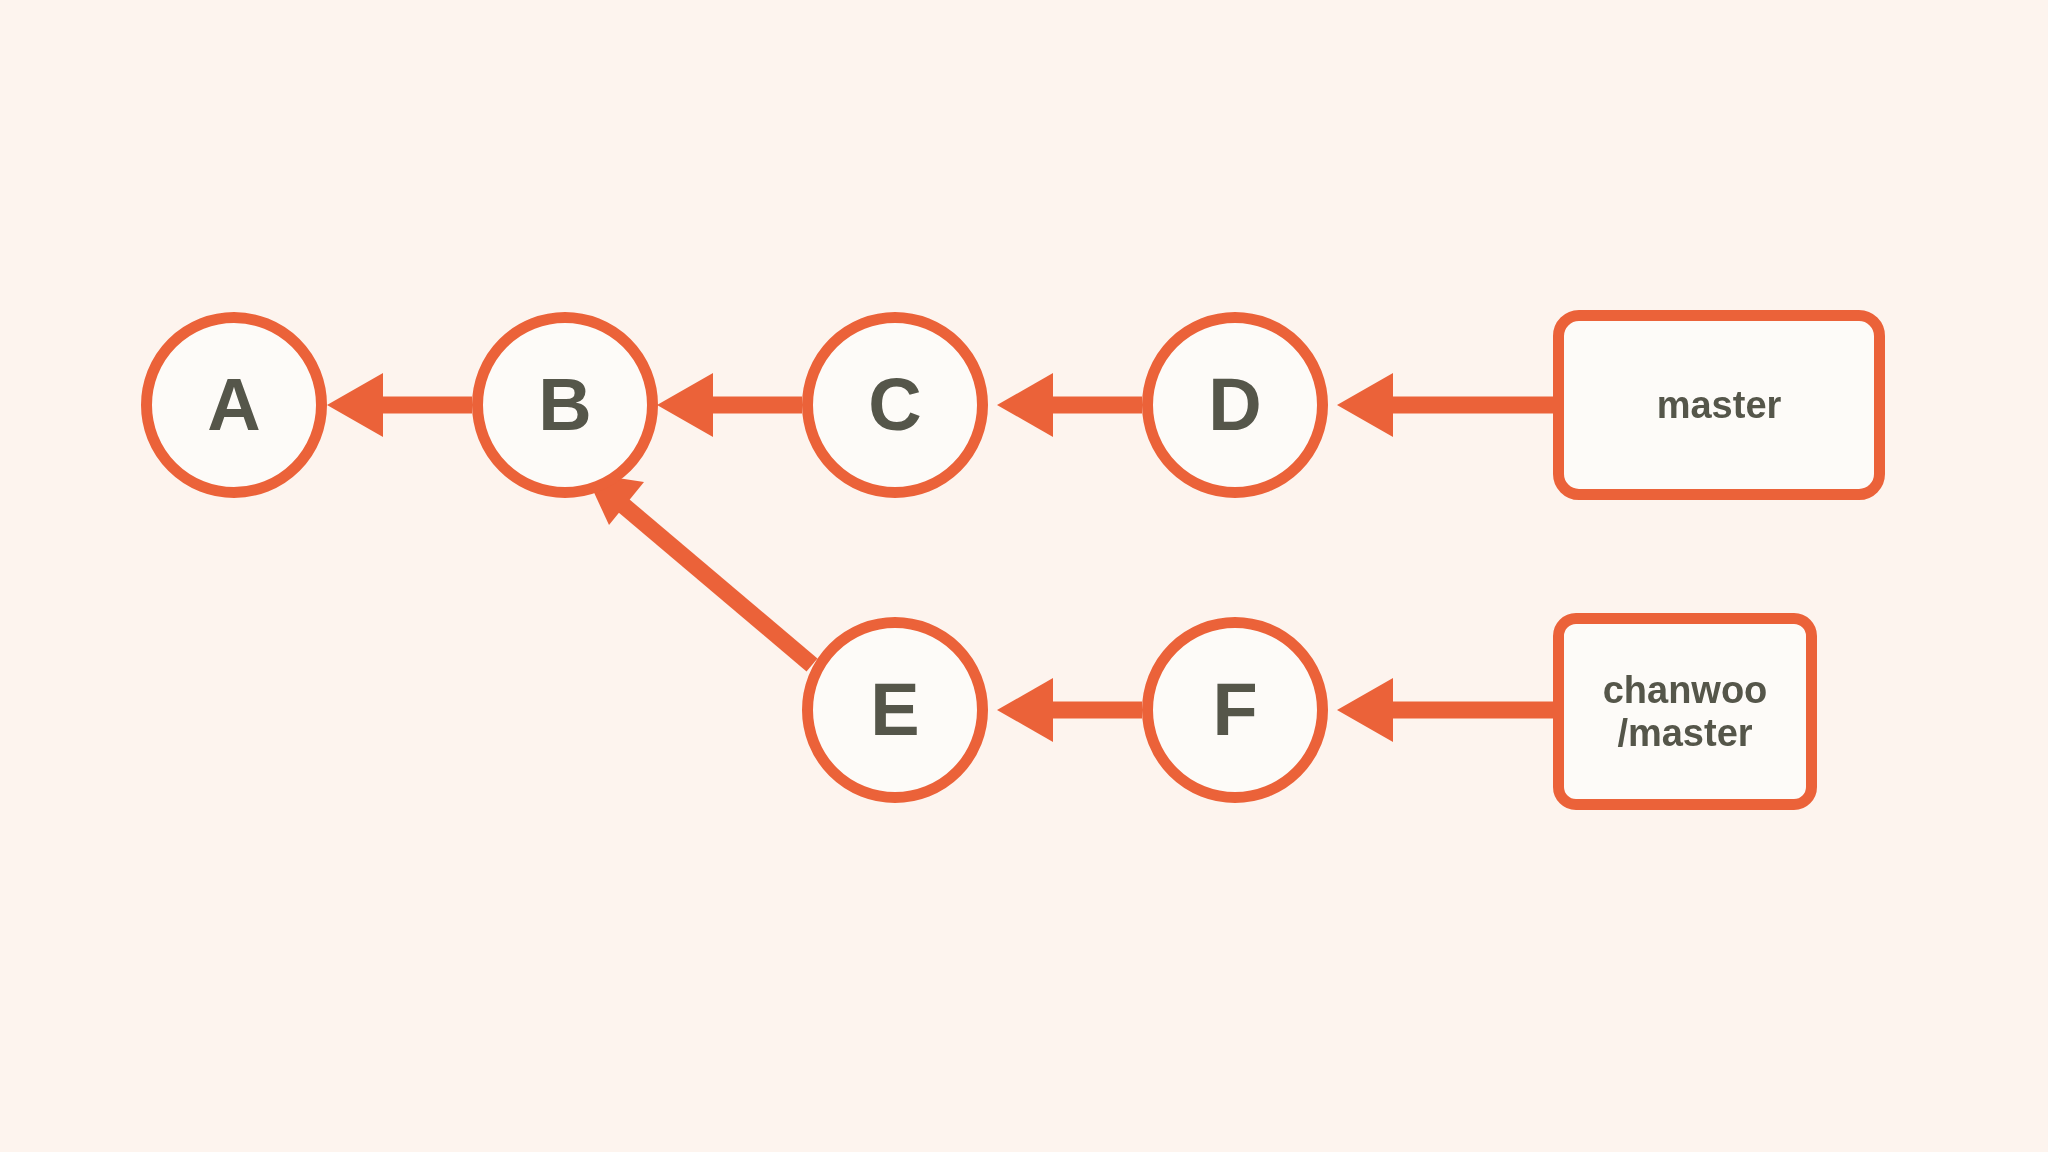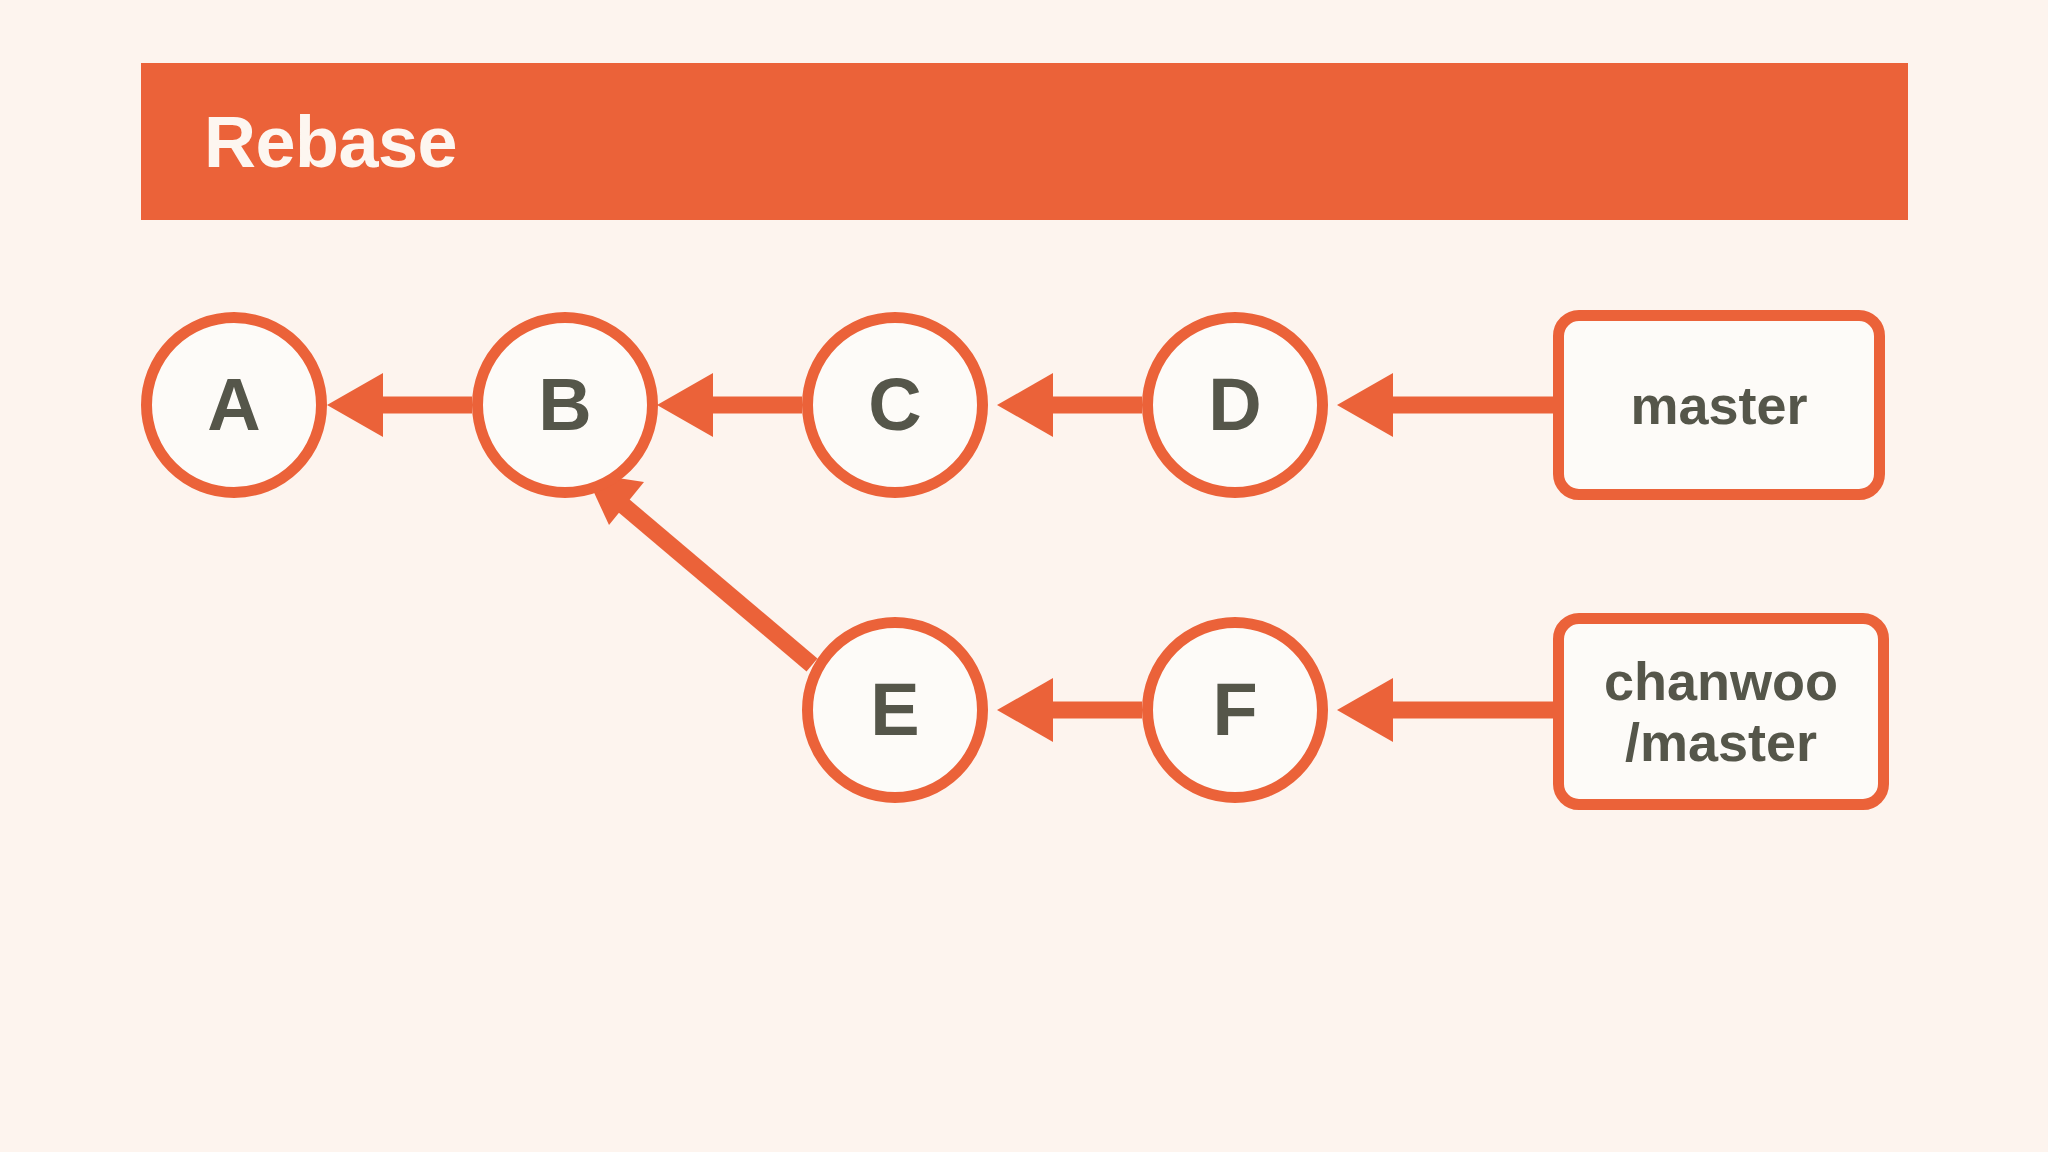--- a/index.html
+++ b/index.html
@@ -79,48 +79,46 @@
     background: #FDFBF8;
     border: 11px solid #EB6239;
     border-radius: 26px;
     box-sizing: border-box;
     display: flex;
     align-items: center;
     justify-content: center;
     text-align: center;
   }
   .branch-text {
-    font-size: 54px;
+    font-size: 38px;
     font-weight: bold;
     color: #55564A;
     line-height: 1.12;
     user-select: none;
     white-space: pre-line;
   }
   .branch-master {
     left: 1553px;
     top: 310px;
     width: 332px;
     height: 190px;
   }
   .branch-feature {
     left: 1553px;
     top: 613px;
-    width: 336px;
+    width: 264px;
     height: 197px;
+    border-radius: 23px;
   }
 </style>
 </head>
 <body>
 
 <div id="stage">
 
-  <div class="banner">
-    <div class="banner-title">Rebase</div>
-  </div>
 
   <svg class="graph-svg" viewBox="0 0 2048 1152" width="2048" height="1152" xmlns="http://www.w3.org/2000/svg">
 
     <g>
       <line x1="472" y1="405" x2="362" y2="405" stroke="#EB6239" stroke-width="17"></line>
       <polygon points="327,405 383,373 383,437" fill="#EB6239"></polygon>
     </g>
 
     <g>
       <line x1="802" y1="405" x2="692" y2="405" stroke="#EB6239" stroke-width="17"></line>

